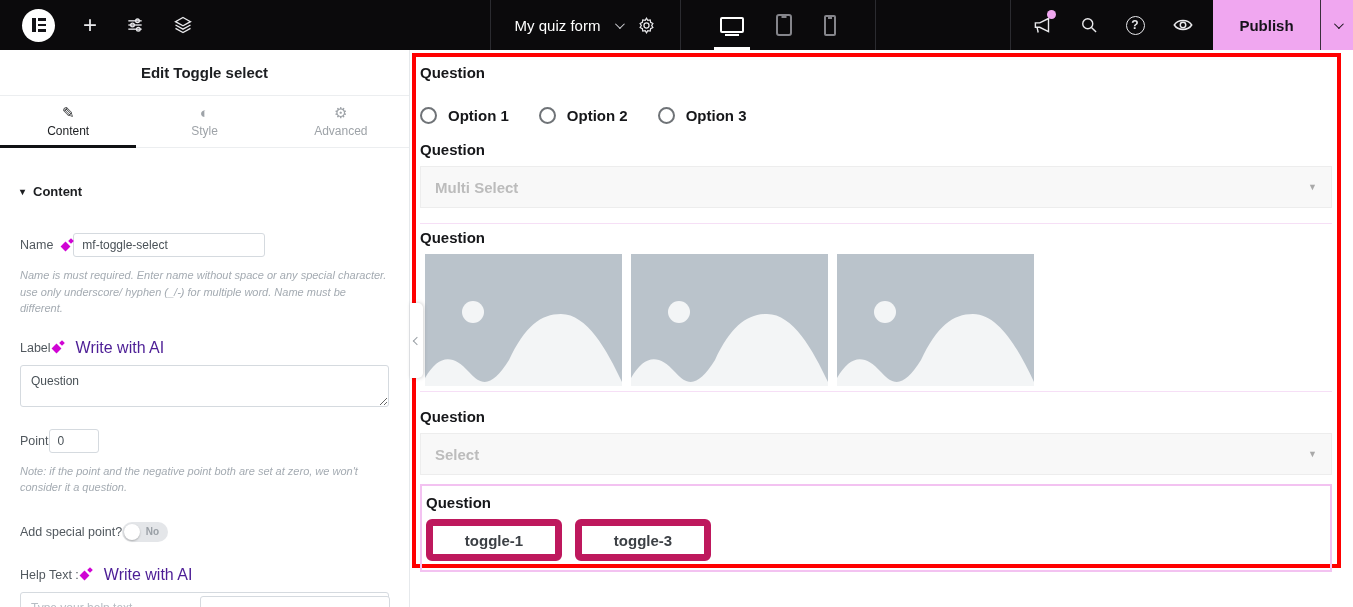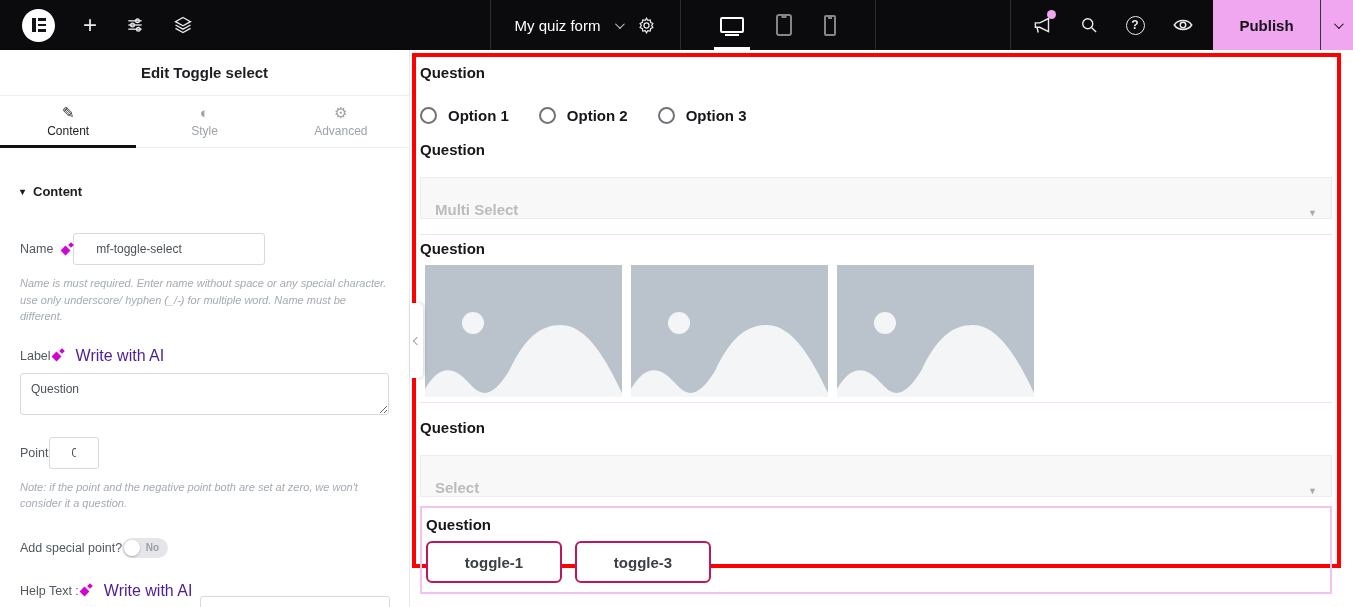--- a/index.html
+++ b/index.html
@@ -48,50 +48,50 @@
   .tab.active { color:#1c1e21; }
   .tab.active::after { content:""; position:absolute; left:0; right:0; bottom:-1px; height:3px; background:#101114; }
   .panel-body { padding:0 20px; position:relative; }
   .section-head { display:flex; align-items:center; gap:8px; margin-top:36px; font-size:13px; font-weight:700; color:#1c1e21; cursor:pointer; }
   .section-caret { font-size:10px; color:#1c1e21; }
   .field-row { display:flex; align-items:center; }
   .f-label { font-size:12.5px; color:#51585e; display:flex; align-items:center; gap:7px; }
   .spark { position:relative; width:13px; height:13px; display:inline-block; }
   .spark::before { content:""; position:absolute; left:2px; top:4px; width:7px; height:7px; background:#d004d4; transform:rotate(45deg); }
   .spark::after { content:""; position:absolute; right:0px; top:0px; width:4px; height:4px; background:#d004d4; transform:rotate(45deg); }
-  .text-input { height:32px; border:1px solid #d5dadf; border-radius:3px; font-size:12px; color:#495157; padding:0 22px; font-family:inherit; background:#fff; }
+  .text-input { height:24px; border:1px solid #d5dadf; border-radius:3px; font-size:12px; color:#495157; padding:0 8px; font-family:inherit; background:#fff; }
   .name-input { width:192px; }
   .point-input { width:50px; }
   .note { margin-top:10px; font-size:11px; font-style:italic; color:#a4abb2; line-height:1.5; }
   .ai-link { display:flex; align-items:center; gap:12px; color:#4c1d95; font-size:16px; cursor:pointer; }
   .textarea { width:100%; border:1px solid #d5dadf; border-radius:3px; font-size:12px; color:#495157; padding:8px 10px; font-family:inherit; resize:vertical; margin-top:8px; background:#fff; }
   .ta-label { height:42px; }
   .ta-help { height:55px; }
   .textarea::placeholder { color:#b6bdc4; }
   .switch { width:46px; height:20px; background:#e4e6e9; border-radius:10px; position:relative; display:flex; align-items:center; justify-content:flex-end; padding-right:9px; font-size:10px; font-weight:700; color:#9aa0a6; cursor:pointer; }
   .switch::before { content:""; position:absolute; left:2px; top:2px; width:16px; height:16px; border-radius:50%; background:#fff; box-shadow:0 1px 2px rgba(0,0,0,.25); }
   .partial-input { position:absolute; left:200px; top:546px; width:190px; height:22px; border:1px solid #d5dadf; border-radius:3px; background:#fff; }
 
   
   .preview { position:absolute; left:412px; top:53px; width:929px; height:515px; border:4px solid #ff0000; background:#fff; padding:4px 5px 0 4px; }
   .q-label { font-size:15px; font-weight:700; color:#16171a; line-height:1; }
   .radio-row { display:flex; align-items:center; gap:30px; margin-top:11px; }
   .radio-opt { display:flex; align-items:center; gap:11px; cursor:pointer;margin-top:16px; }
   .radio-circle { width:17px; height:17px; border:2px solid #6f7377; border-radius:50%; background:#fff; }
   .radio-opt .opt-label { font-size:15px; font-weight:700; color:#16171a; }
   .m18 { margin-top:18px; } .m17 { margin-top:17px; }
-  .sel-box { margin-top:20px; height:42px; background:#f8f8f8; border:1px solid #ededed; display:flex; align-items:flex-end; justify-content:space-between; padding:0 14px; cursor:pointer; }
+  .sel-box { margin-top:9px; height:42px; background:#f8f8f8; border:1px solid #ededed; display:flex; align-items:center; justify-content:space-between; padding:0 14px; cursor:pointer; }
   .sel-box .ph { font-size:15px; font-weight:700; color:#bcbcbc; }
   .sel-box .dd-caret { font-size:9px; color:#a9a9a9; }
   .img-widget { margin-top:15px; border-top:1px solid #f6dff6; border-bottom:1px solid #f6dff6; padding:6px 0 5px 0; }
   .img-row { display:flex; gap:9px; margin-top:9px; margin-left:5px; }
   .img-ph { width:197px; height:132px; cursor:pointer; }
   .toggle-widget { margin-top:9px; border:2px solid #f3c2f1; padding:9px 4px 9px 4px; }
   .toggle-row { display:flex; gap:13px; margin-top:9px; }
-  .toggle-btn { width:136px; height:42px; background:#fff; border:2px solid #be185d; border-radius:6px; display:flex; align-items:center; justify-content:center; font-size:15px; font-weight:700; color:#3c4045; cursor:pointer; }
+  .toggle-btn { width:136px; height:42px; background:#fff; border:7px solid #be185d; border-radius:6px; display:flex; align-items:center; justify-content:center; font-size:15px; font-weight:700; color:#3c4045; cursor:pointer; }
   .collapse-handle { position:absolute; left:410px; top:303px; width:13px; height:75px; background:#fff; border-radius:0 5px 5px 0; box-shadow:1px 0 4px rgba(0,0,0,.18); z-index:6; display:flex; align-items:center; justify-content:center; cursor:pointer; }
   .chev-left { display:inline-block; width:6px; height:6px; border-left:1.6px solid #9aa0a6; border-bottom:1.6px solid #9aa0a6; transform:rotate(45deg); }
 </style>
 </head>
 <body>
 
 <div class="app">
 
   <div class="topbar">
     <div class="tb-left">

